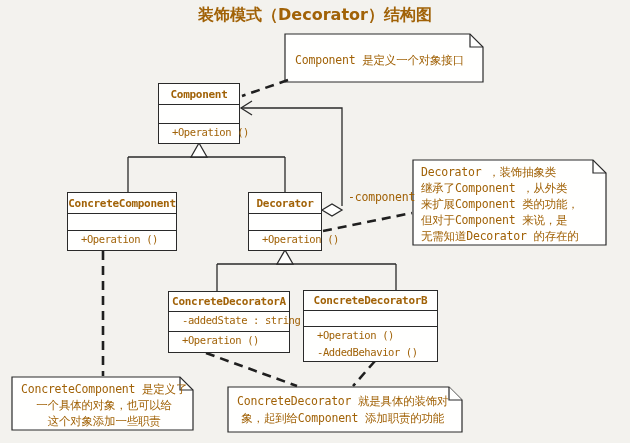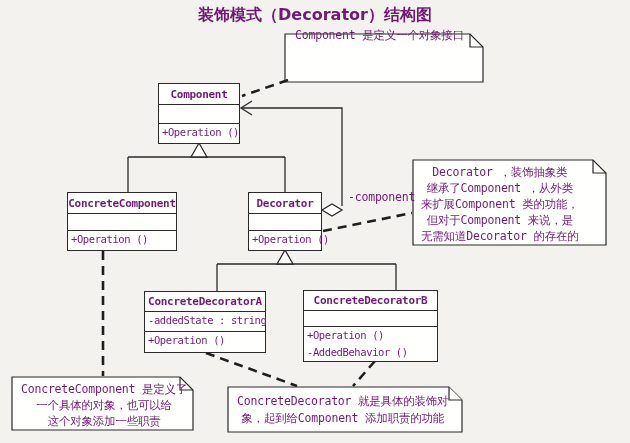--- a/index.html
+++ b/index.html
@@ -1,21 +1,21 @@
 <!DOCTYPE html>
 <html><head>
 <meta charset="utf-8">
 <style>
   html,body{margin:0;padding:0;}
   #stage{
     position:relative;
     width:630px;height:443px;
     background:#f3f2ee;
     font-family:"DejaVu Sans Mono","DejaVu Sans",monospace;
-    color:#701a75;
+    color:#a16207;
     overflow:hidden;
   }
   #diagram-svg{position:absolute;left:0;top:0;z-index:1;}
   .title{
     position:absolute;left:0;top:5px;width:100%;
     text-align:center;
     font-family:"DejaVu Sans",sans-serif;
     font-weight:bold;font-size:16px;
     z-index:2;
   }
@@ -29,21 +29,21 @@
   .cls-name{
     display:flex;align-items:center;justify-content:center;
     font-weight:bold;font-size:11px;letter-spacing:-0.3px;
     white-space:nowrap;
   }
   .cls-attrs,.cls-ops{
     border-top:1.4px solid #2a2a2a;
   }
   .member{
     font-size:10.5px;letter-spacing:-0.4px;
-    line-height:17px;padding-left:3px;white-space:nowrap;
+    line-height:17px;padding-left:13px;white-space:nowrap;
   }
   .note-text{
     position:absolute;z-index:2;
     font-size:11.5px;letter-spacing:-0.2px;
     white-space:nowrap;
   }
   .note-text .nline{display:block;}
   .assoc-label{
     position:absolute;z-index:2;
     font-size:11.5px;letter-spacing:-0.2px;white-space:nowrap;
@@ -113,21 +113,21 @@
   <div class="uml-class" style="left:248px;top:192px;width:74px;">
     <div class="cls-name" style="height:20px;">Decorator</div>
     <div class="cls-attrs" style="height:16px;">
       <div class="member"></div>
     </div>
     <div class="cls-ops" style="height:19px;">
       <div class="member">+Operation ()</div>
     </div>
   </div>
 
-  <div class="uml-class" style="left:144px;top:291px;width:122px;">
+  <div class="uml-class" style="left:168px;top:291px;width:122px;">
     <div class="cls-name" style="height:19px;">ConcreteDecoratorA</div>
     <div class="cls-attrs" style="height:19px;">
       <div class="member">-addedState : string</div>
     </div>
     <div class="cls-ops" style="height:20px;">
       <div class="member">+Operation ()</div>
     </div>
   </div>
 
   <div class="uml-class" style="left:303px;top:290px;width:135px;">
@@ -136,25 +136,25 @@
       <div class="member"></div>
     </div>
     <div class="cls-ops" style="height:34px;">
       <div class="member">+Operation ()</div>
       <div class="member">-AddedBehavior ()</div>
     </div>
   </div>
 
   <div class="assoc-label" style="left:348px;top:190px;text-align:center;">-component</div>
 
-  <div class="note-text" style="left:295px;top:27px;line-height:17px;">
+  <div class="note-text" style="left:295px;top:52px;line-height:17px;">
     <span class="nline">Component 是定义一个对象接口</span>
   </div>
 
-  <div class="note-text" style="left:421px;top:164px;line-height:16px;text-align:center;">
+  <div class="note-text" style="left:421px;top:164px;line-height:16px;">
     <span class="nline">Decorator ，装饰抽象类</span>
     <span class="nline">继承了Component ，从外类</span>
     <span class="nline">来扩展Component 类的功能，</span>
     <span class="nline">但对于Component 来说，是</span>
     <span class="nline">无需知道Decorator 的存在的</span>
   </div>
 
   <div class="note-text" style="left:21px;top:381px;line-height:16px;text-align:center;">
     <span class="nline">ConcreteComponent 是定义了</span>
     <span class="nline">一个具体的对象，也可以给</span>

